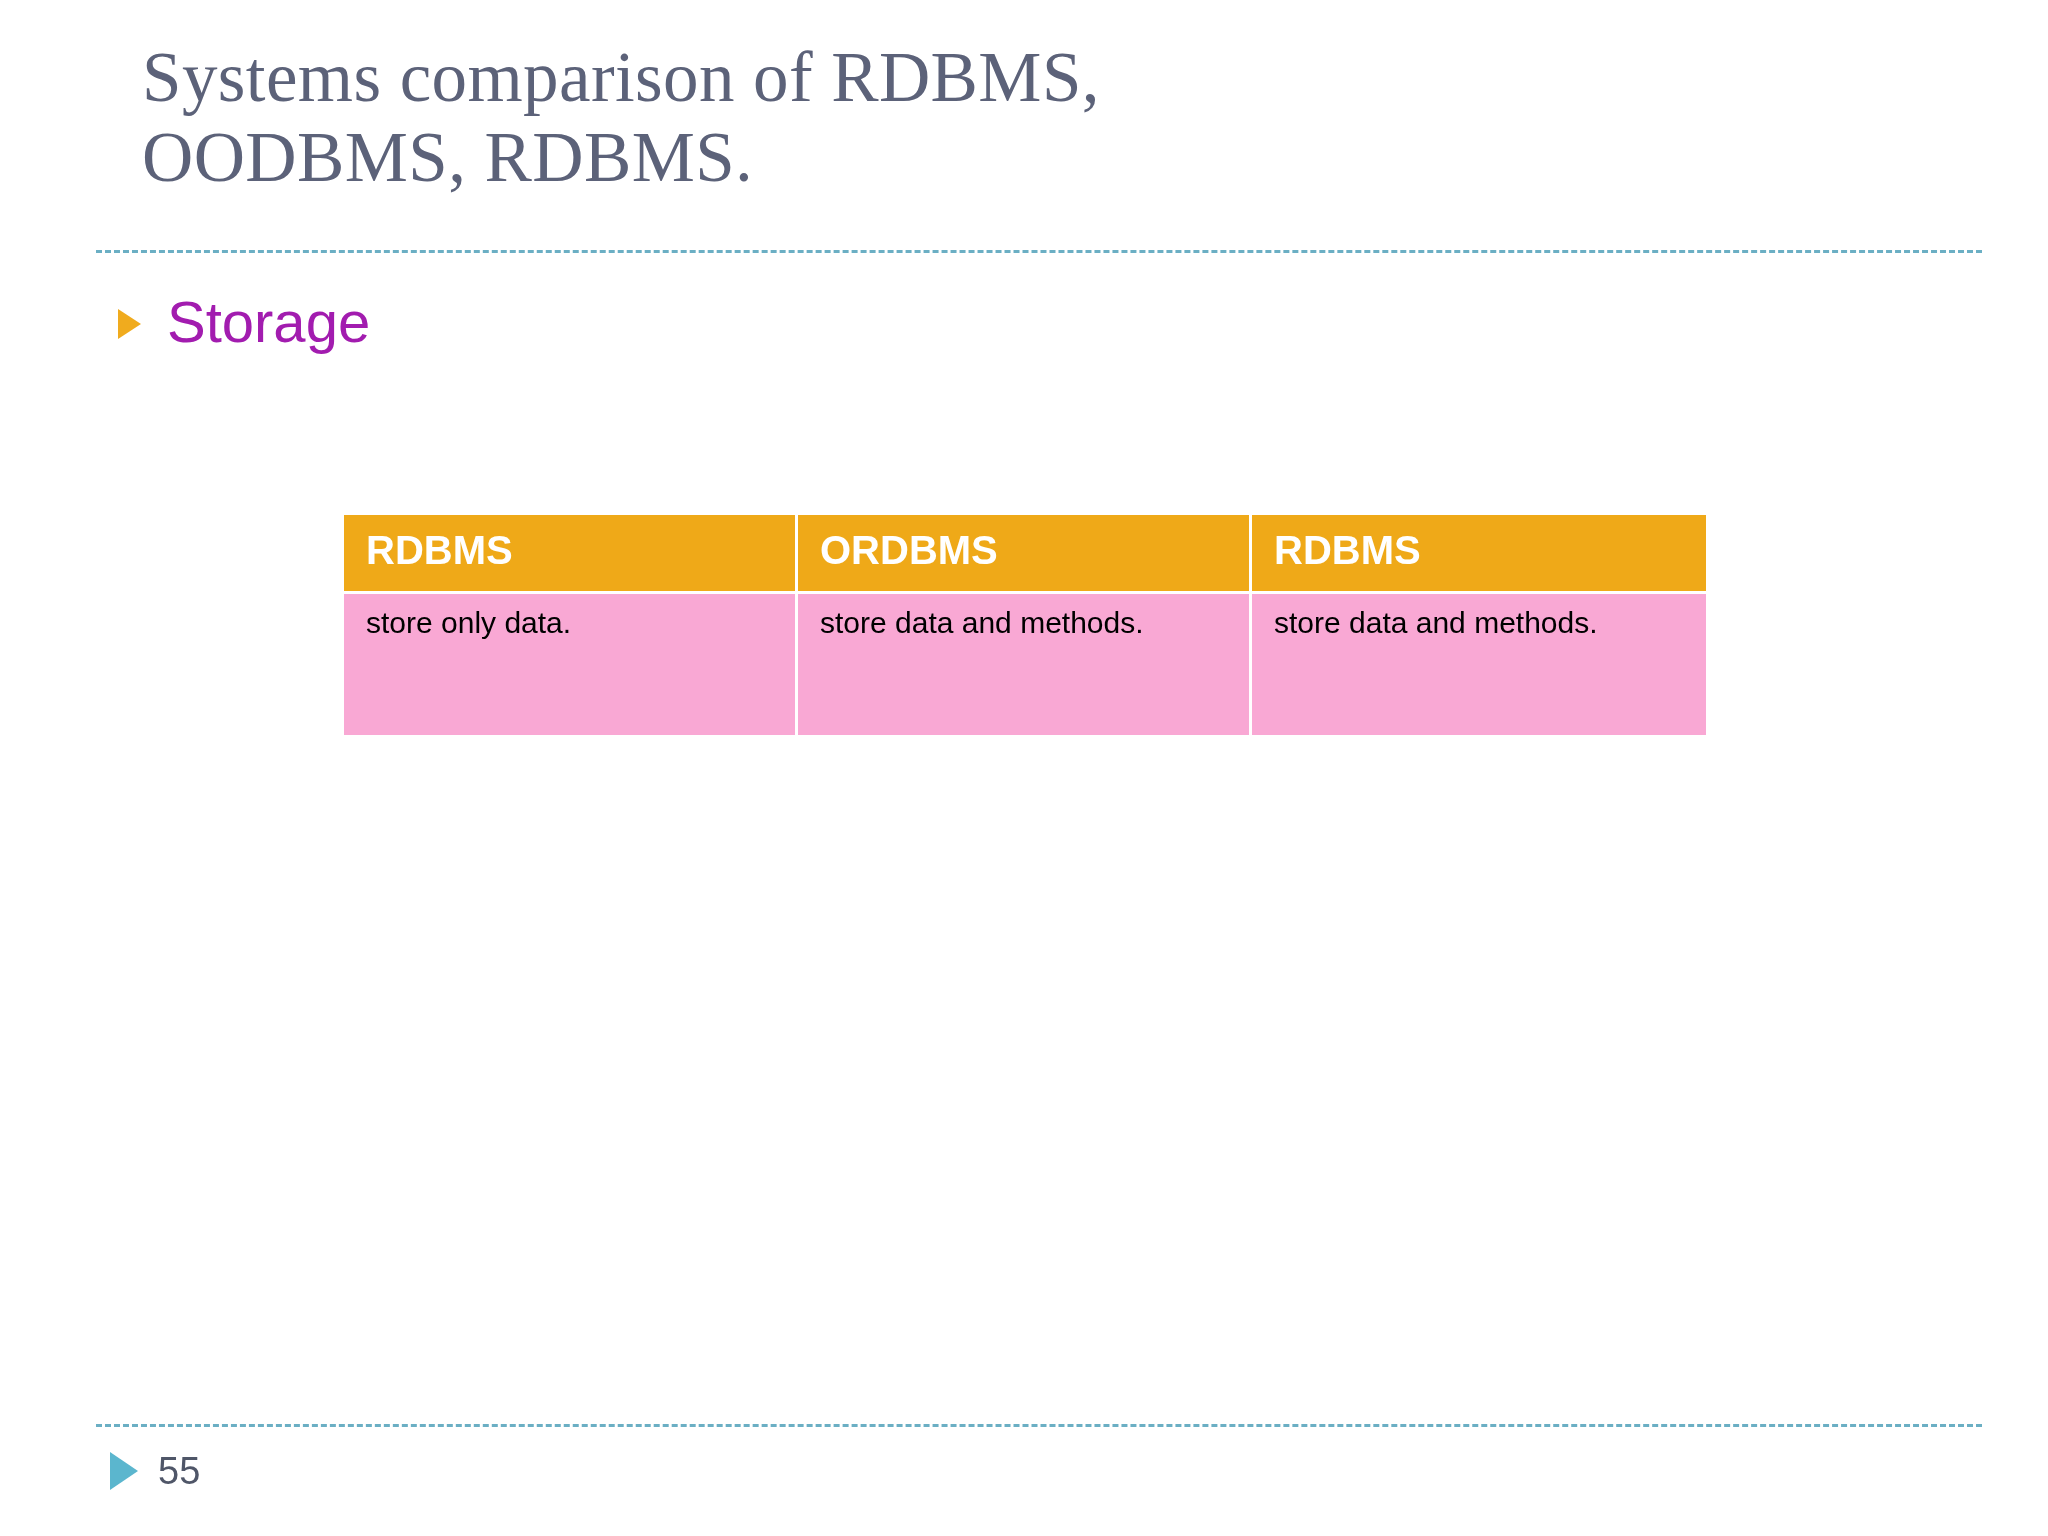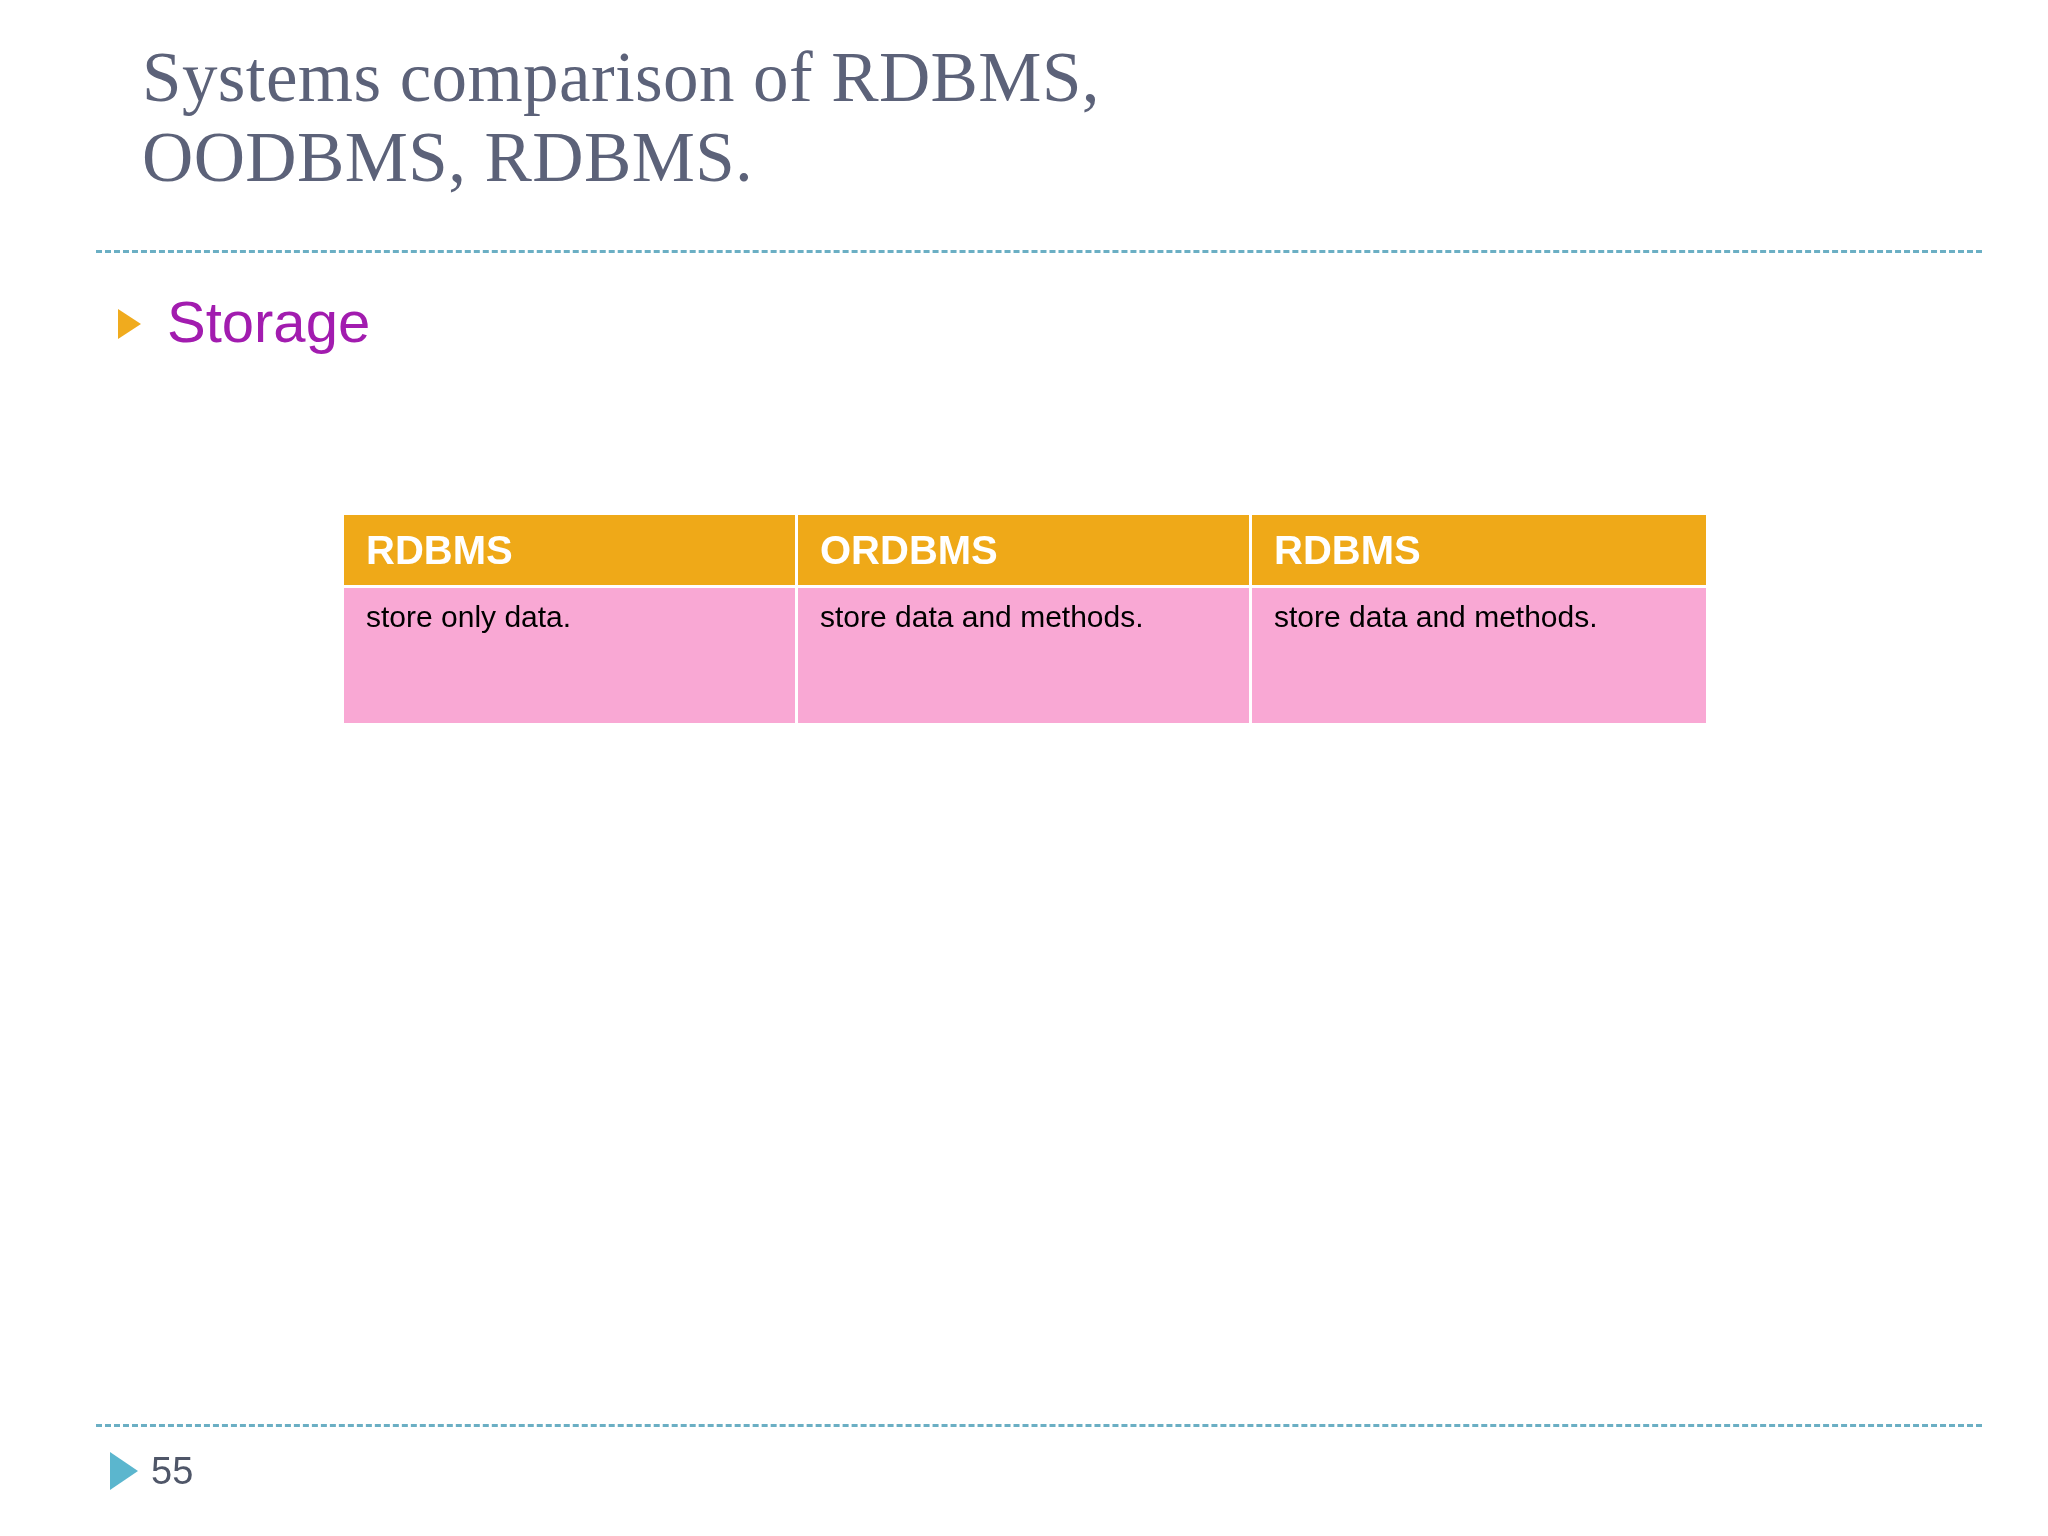--- a/index.html
+++ b/index.html
@@ -81,21 +81,21 @@
     top: 515px;
     width: 1362px;
     border-collapse: separate;
     border-spacing: 0;
     table-layout: fixed;
   }
   .cmp-table th,
   .cmp-table td {
     text-align: left;
     vertical-align: top;
-    padding: 12px 22px 8px 22px;
+    padding: 12px 22px 14px 22px;
     font-family: "Liberation Sans", sans-serif;
   }
   .cmp-table th {
     background: #efa918;
     color: #ffffff;
     font-size: 40px;
     font-weight: bold;
     height: 50px;
     border-right: 3px solid #ffffff;
     border-bottom: 3px solid #ffffff;
@@ -113,21 +113,21 @@
   }
   .cmp-table td:last-child { border-right: none; }
 
   
   .footer {
     position: absolute;
     left: 110px;
     top: 1452px;
     display: flex;
     align-items: center;
-    gap: 13px;
+    gap: 20px;
   }
   .footer-marker {
     width: 0;
     height: 0;
     border-left: 28px solid #5bb6ce;
     border-top: 19px solid transparent;
     border-bottom: 19px solid transparent;
     flex: 0 0 auto;
   }
   .page-number {

